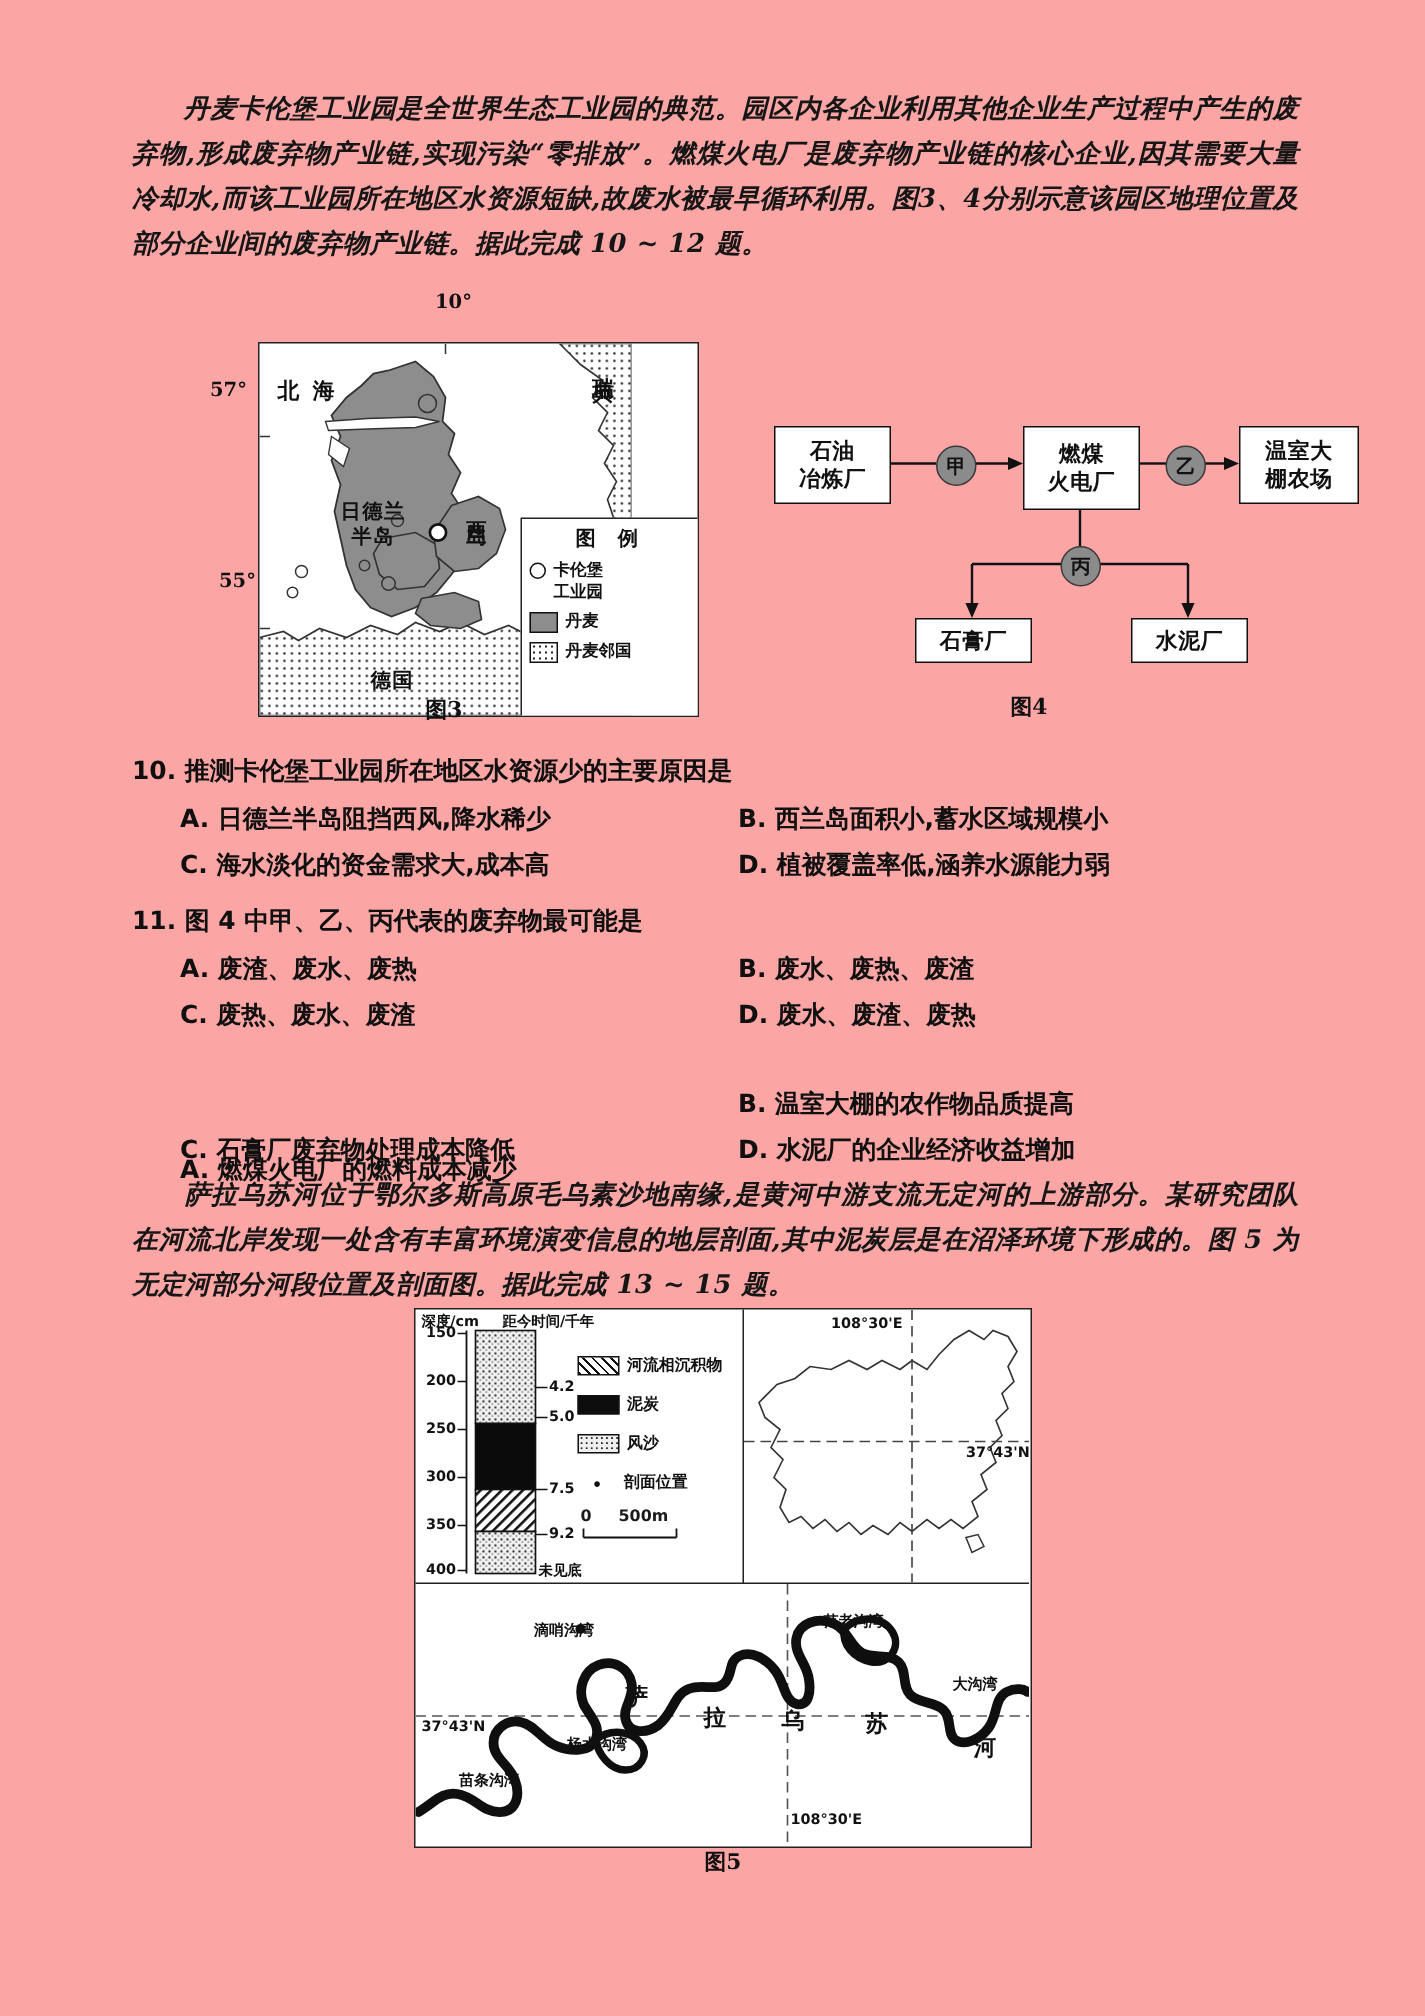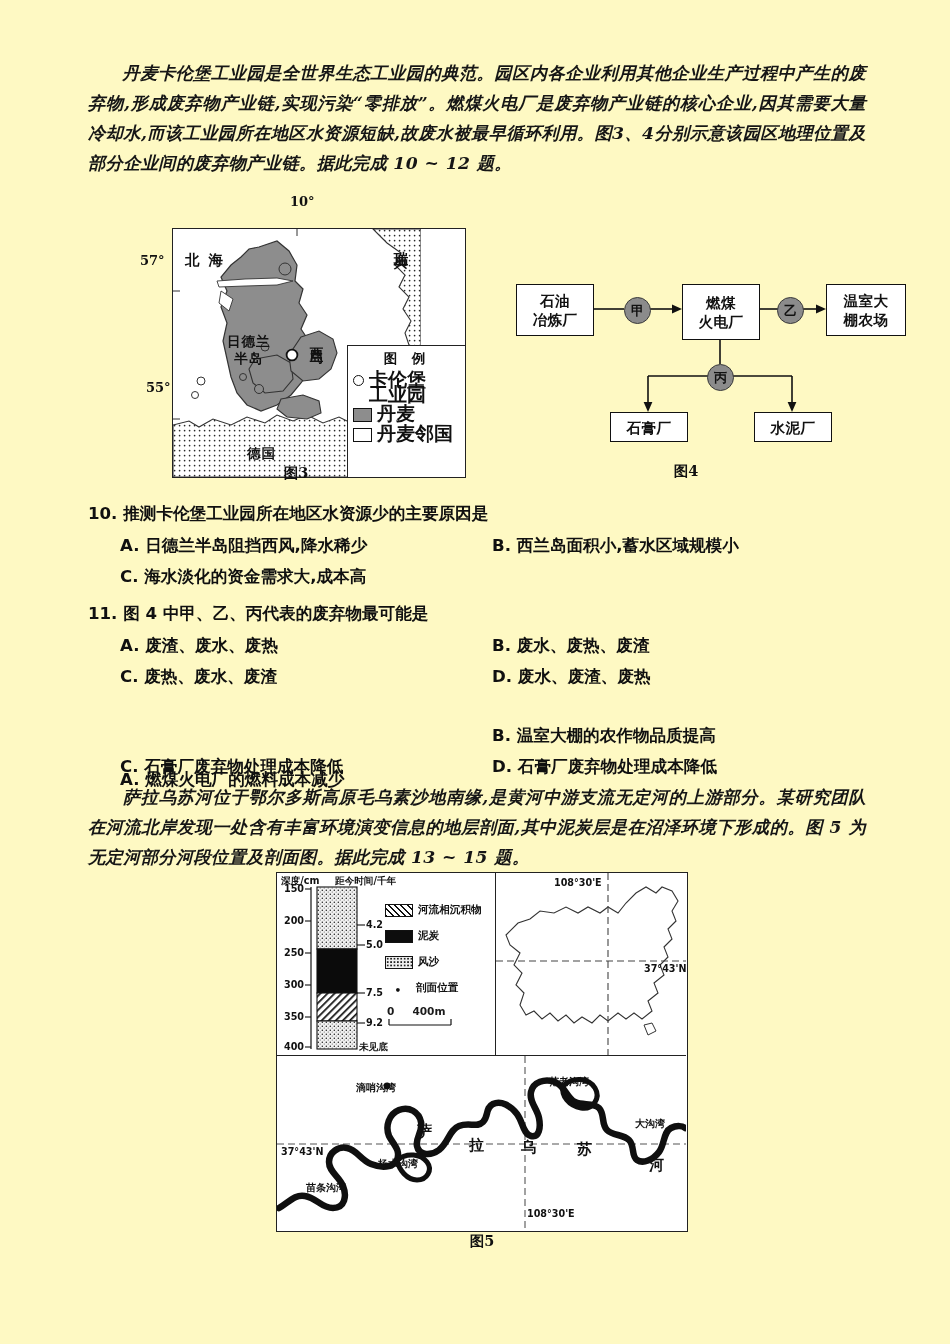--- a/index.html
+++ b/index.html
@@ -11,21 +11,21 @@
     width: 950px;
     height: 1344px;
     position: relative;
     font-family: "DejaVu Sans", "Liberation Sans", sans-serif;
     color: #1a1a1a;
     overflow: hidden;
   }
   .page {
     position: absolute;
     inset: 0;
-    background: #fef9c3;
+    background: #fca5a5;
   }
 
   
   .para {
     position: absolute;
     font-size: 17.2px;
     line-height: 30px;
     letter-spacing: 0.4px;
     text-align: justify;
     color: #161616;
@@ -97,21 +97,21 @@
     font-weight: 700;
     letter-spacing: 5px;
     margin-top: 4px;
     color: #111;
   }
   .legend-row {
     display: flex;
     align-items: flex-start;
     gap: 5px;
     margin: 4px 0 0 5px;
-    font-size: 19px;
+    font-size: 11px;
     font-weight: 700;
     line-height: 15px;
     color: #111;
   }
   .sw-circle {
     width: 9px; height: 9px; border-radius: 50%;
     border: 1.4px solid #111; background: #fff;
     margin-top: 3px; flex: 0 0 auto;
   }
   .sw-gray {
@@ -376,34 +376,35 @@
     <div class="fig-cap" style="top:190px;">图4</div>
   </div>
 
   <div class="qline qstem" style="top:500px;">
     <span>10.</span>
     <span>推测卡伦堡工业园所在地区水资源少的主要原因是</span>
   </div>
   <div class="qline optA" style="top:532px;">A. 日德兰半岛阻挡西风,降水稀少</div>
   <div class="qline optB" style="top:532px;">B. 西兰岛面积小,蓄水区域规模小</div>
   <div class="qline optA" style="top:563px;">C. 海水淡化的资金需求大,成本高</div>
+  <div class="qline optB" style="top:563px;">D. 植被覆盖率低,涵养水源能力弱</div>
 
   <div class="qline qstem" style="top:600px;">
     <span>11.</span>
     <span>图 4 中甲、乙、丙代表的废弃物最可能是</span>
   </div>
   <div class="qline optA" style="top:632px;">A. 废渣、废水、废热</div>
   <div class="qline optB" style="top:632px;">B. 废水、废热、废渣</div>
   <div class="qline optA" style="top:663px;">C. 废热、废水、废渣</div>
   <div class="qline optB" style="top:663px;">D. 废水、废渣、废热</div>
 
   <div class="qline optA" style="top:722px;margin-top:44px;">A. 燃煤火电厂的燃料成本减少</div>
   <div class="qline optB" style="top:722px;">B. 温室大棚的农作物品质提高</div>
   <div class="qline optA" style="top:753px;">C. 石膏厂废弃物处理成本降低</div>
-  <div class="qline optB" style="top:753px;">D. 石膏厂废弃物处理成本降低</div>
+  <div class="qline optB" style="top:753px;">D. 水泥厂的企业经济收益增加</div>
 
   <div class="para" style="left:88px; top:782px; width:778px;">
     <span class="indent"></span><span>萨拉乌苏河位于鄂尔多斯高原毛乌素沙地南缘,是黄河中游支流无定河的上游部分。某研究团队在河流北岸发现一处含有丰富环境演变信息的地层剖面,其中泥炭层是在沼泽环境下形成的。图 5 为无定河部分河段位置及剖面图。据此完成 13 ~ 15 题。</span>
   </div>
 
   <div id="fig5">
     <div class="outer">
 
       <div class="strat-pane">
         <div class="tiny" style="left:4px; top:2px;">深度/cm</div>
@@ -474,21 +475,21 @@
           <span class="sw5 sand"></span>
           <span>风沙</span>
         </div>
         <div class="lg5-row" style="left:108px; top:108px;">
           <span class="sw5 dotmark">•</span>
           <span>剖面位置</span>
         </div>
         <div style="position:absolute; left:110px; top:132px;">
           <div style="display:flex; align-items:center; gap:18px; font-size:10.6px; font-weight:700; font-family:'DejaVu Sans','Liberation Sans',sans-serif;">
             <span>0</span>
-            <span>400m</span>
+            <span>500m</span>
           </div>
           <svg width="66" height="8" style="display:block;margin-top:1px;">
             <line x1="2" y1="1" x2="2" y2="7" stroke="#111" stroke-width="1.2"></line>
             <line x1="2" y1="7" x2="64" y2="7" stroke="#111" stroke-width="1.2"></line>
             <line x1="64" y1="1" x2="64" y2="7" stroke="#111" stroke-width="1.2"></line>
           </svg>
         </div>
       </div>
 
       <div class="china-pane">

